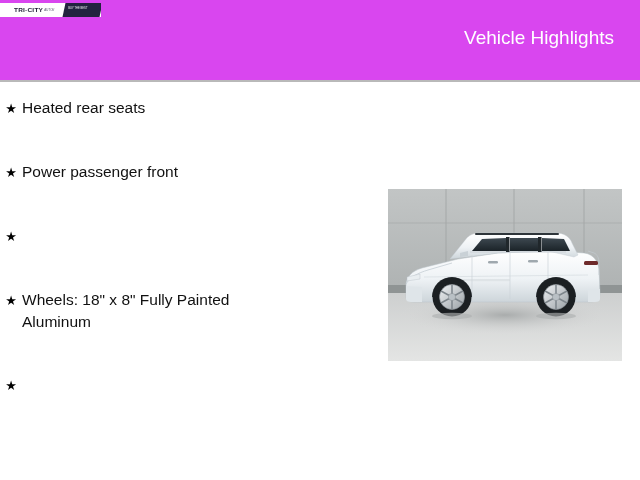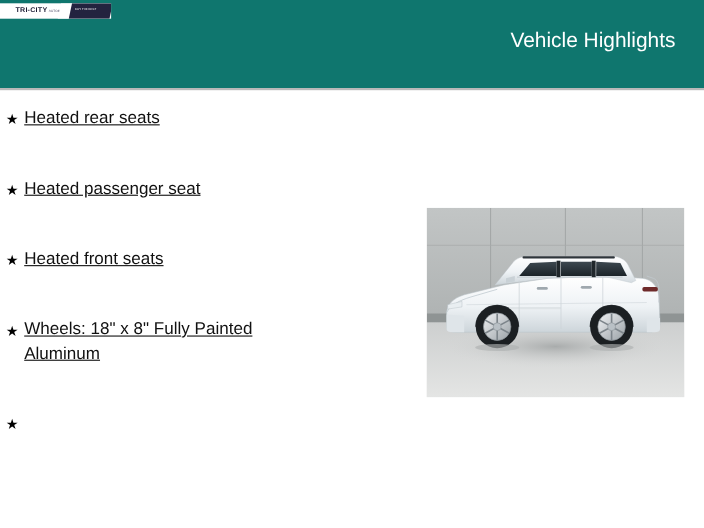--- a/index.html
+++ b/index.html
@@ -15,21 +15,21 @@
     position: relative;
   }
 
   
   .header {
     position: absolute;
     left: 0;
     top: 0;
     width: 640px;
     height: 80px;
-    background: #0f766e;
+    background: #d946ef;
     box-sizing: border-box;
     text-decoration: underline;
   }
   .header-rule {
     position: absolute;
     left: 0;
     top: 80px;
     width: 640px;
     height: 2px;
     background: #b9b9b9;
@@ -133,21 +133,20 @@
     font-size: 13px;
     color: #000000;
     line-height: 22px;
     padding-top: 1px;
   }
   .feature-label {
     font-size: 15.5px;
     color: #111111;
     line-height: 22px;
     max-width: 262px;
-    text-decoration: underline;
   }
 
   
   .photo {
     position: absolute;
     left: 388px;
     top: 189px;
     width: 234px;
     height: 172px;
     background: #cfd2d2;
@@ -181,26 +180,25 @@
 
 <div class="features">
 
   <div class="feature-item">
     <span class="feature-bullet">★</span>
     <span class="feature-label">Heated rear seats</span>
   </div>
 
   <div class="feature-item">
     <span class="feature-bullet">★</span>
-    <span class="feature-label">Heated passenger seat</span>
-  </div>
-
-  <div class="feature-item">
-    <span class="feature-bullet">★</span>
-    <span class="feature-label">Heated front seats</span>
+    <span class="feature-label">Power passenger front</span>
+  </div>
+
+  <div class="feature-item">
+    <span class="feature-bullet">★</span>
   </div>
 
   <div class="feature-item">
     <span class="feature-bullet">★</span>
     <span class="feature-label">Wheels: 18" x 8" Fully Painted Aluminum</span>
   </div>
 
   <div class="feature-item">
     <span class="feature-bullet">★</span>
   </div>

